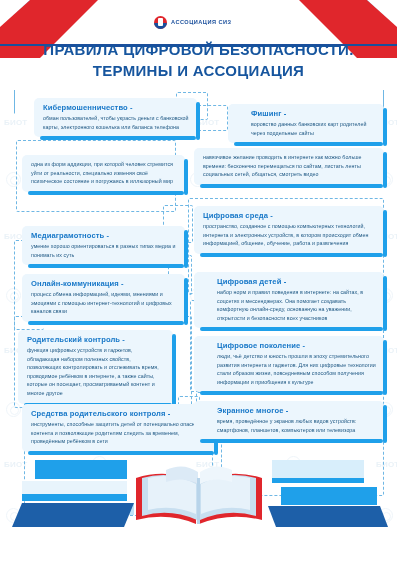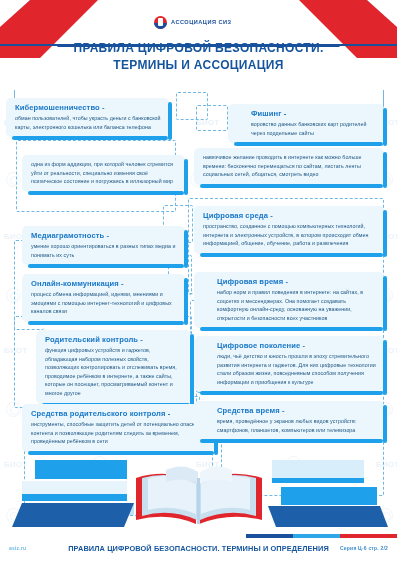--- a/index.html
+++ b/index.html
@@ -134,21 +134,21 @@
     white-space: nowrap;
   }
 
   .title-wrap {
     position: absolute; left: 0; top: 40px;
     width: 397px;
     text-align: center;
     z-index: 6;
   }
   .title-line {
-    font-size: 12px;
+    font-size: 15px;
     font-weight: 700;
     color: #16559e;
     letter-spacing: .3px;
     line-height: 1.38;
     white-space: nowrap;
   }
 
   
   .dash {
     position: absolute;
@@ -359,40 +359,40 @@
     <span class="logo-text">АССОЦИАЦИЯ СИЗ</span>
   </div>
 
   <div class="title-wrap">
     <div class="title-line">ПРАВИЛА ЦИФРОВОЙ БЕЗОПАСНОСТИ.</div>
     <div class="title-line">ТЕРМИНЫ И АССОЦИАЦИЯ</div>
   </div>
 
   <div class="cards">
 
-    <div class="card" style="left:6px; top:98px; width:163px;">
+    <div class="card" style="left:34px; top:98px; width:163px;">
       <div class="card-term">Кибермошенничество -</div>
       <div class="card-def">обман пользователей, чтобы украсть деньги с банковской карты, электронного кошелька или баланса телефона</div>
     </div>
 
     <div class="card" style="left:22px; top:155px; width:163px;">
       <div class="card-def">одна из форм аддикции, при которой человек стремится уйти от реальности, специально изменяя своё психическое состояние и погружаясь в иллюзорный мир</div>
     </div>
 
     <div class="card" style="left:22px; top:274px; width:163px;">
       <div class="card-term">Онлайн-коммуникация -</div>
       <div class="card-def">процесс обмена информацией, идеями, мнениями и эмоциями с помощью интернет-технологий и цифровых каналов связи</div>
     </div>
 
     <div class="card" style="left:22px; top:226px; width:163px;">
       <div class="card-term">Медиаграмотность -</div>
       <div class="card-def">умение хорошо ориентироваться в разных типах медиа и понимать их суть</div>
     </div>
 
-    <div class="card" style="left:36px; top:330px; width:155px;">
+    <div class="card" style="left:18px; top:330px; width:155px;">
       <div class="card-term">Родительский контроль -</div>
       <div class="card-def">функция цифровых устройств и гаджетов, обладающая набором полезных свойств, позволяющих контролировать и отслеживать время, проводимое ребёнком в интернете, а также сайты, которые он посещает, просматриваемый контент и многое другое</div>
     </div>
 
     <div class="card" style="left:22px; top:404px; width:193px;">
       <div class="card-term">Средства родительского контроля -</div>
       <div class="card-def">инструменты, способные защитить детей от потенциально опасного контента и позволяющие родителям следить за временем, проведённым ребёнком в сети</div>
     </div>
 
     <div class="card indent" style="left:228px; top:104px; width:156px;">
@@ -403,31 +403,31 @@
     <div class="card" style="left:194px; top:148px; width:190px;">
       <div class="card-def">навязчивое желание проводить в интернете как можно больше времени: бесконечно перемещаться по сайтам, листать ленты социальных сетей, общаться, смотреть видео</div>
     </div>
 
     <div class="card" style="left:194px; top:206px; width:190px;">
       <div class="card-term">Цифровая среда -</div>
       <div class="card-def">пространство, созданное с помощью компьютерных технологий, интернета и электронных устройств, в котором происходит обмен информацией, общение, обучение, работа и развлечения</div>
     </div>
 
     <div class="card indent" style="left:194px; top:272px; width:190px;">
-      <div class="card-term">Цифровая время -</div>
+      <div class="card-term">Цифровая детей -</div>
       <div class="card-def">набор норм и правил поведения в интернете: на сайтах, в соцсетях и мессенджерах. Она помогает создавать комфортную онлайн-среду, основанную на уважении, открытости и безопасности всех участников</div>
     </div>
 
     <div class="card indent" style="left:194px; top:336px; width:190px;">
       <div class="card-term">Цифровое поколение -</div>
       <div class="card-def">люди, чьё детство и юность прошли в эпоху стремительного развития интернета и гаджетов. Для них цифровые технологии стали образом жизни, повседневным способом получения информации и приобщения к культуре</div>
     </div>
 
     <div class="card indent" style="left:194px; top:401px; width:190px;">
-      <div class="card-term">Средства время -</div>
+      <div class="card-term">Экранное многое -</div>
       <div class="card-def">время, проведённое у экранов любых видов устройств: смартфонов, планшетов, компьютеров или телевизора</div>
     </div>
 
   </div>
 
   <svg class="books" viewBox="0 0 397 86" preserveAspectRatio="none">
 
     <rect x="35" y="12" width="92" height="19" fill="#1fa0ea"></rect>
     <rect x="22" y="33" width="105" height="13" fill="#e8f4fc"></rect>
     <rect x="22" y="46" width="105" height="7" fill="#1fa0ea"></rect>
@@ -443,25 +443,14 @@
     <path d="M262 72 L262 30 Q230 20 199 34 L199 76 Q230 64 262 72 Z" fill="#e0262c"></path>
     <path d="M142 68 L142 30 Q170 22 197 35 L197 72 Q170 60 142 68 Z" fill="#c8dff0"></path>
     <path d="M256 68 L256 30 Q228 22 200 35 L200 72 Q228 60 256 68 Z" fill="#c8dff0"></path>
     <path d="M148 62 L148 30 Q172 24 196 36 L196 66 Q172 56 148 62 Z" fill="#e7f2fa"></path>
     <path d="M250 62 L250 30 Q226 24 201 36 L201 66 Q226 56 250 62 Z" fill="#e7f2fa"></path>
     <path d="M166 22 Q183 14 198 24 L198 36 Q182 28 166 34 Z" fill="#dceaf6"></path>
     <path d="M232 22 Q215 14 200 24 L200 36 Q216 28 232 34 Z" fill="#eef6fc"></path>
     <rect x="197" y="30" width="3" height="46" fill="#b8d4ea"></rect>
   </svg>
 
-  <div class="footer">
-    <div class="footer-stripes">
-      <div class="fs fs-w"></div>
-      <div class="fs fs-b"></div>
-      <div class="fs fs-c"></div>
-      <div class="fs fs-r"></div>
-    </div>
-    <div class="footer-url">asiz.ru</div>
-    <div class="footer-center">ПРАВИЛА ЦИФРОВОЙ БЕЗОПАСНОСТИ. ТЕРМИНЫ И ОПРЕДЕЛЕНИЯ</div>
-    <div class="footer-series">Серия Ц-6 стр. 2/2</div>
-  </div>
 
 </div>
 
 </body></html>

